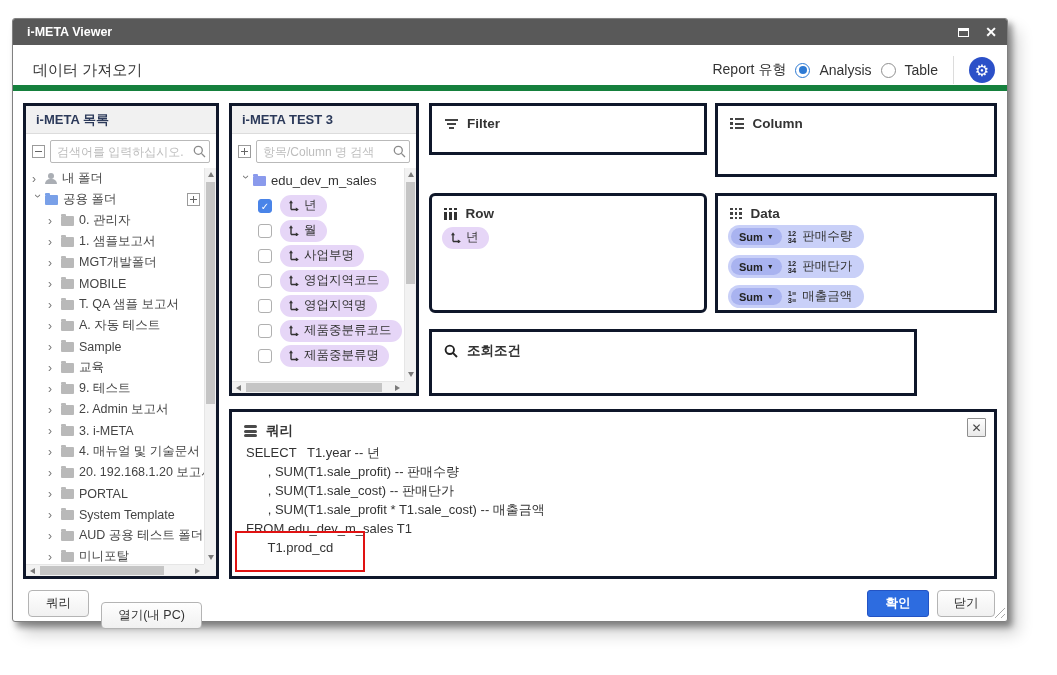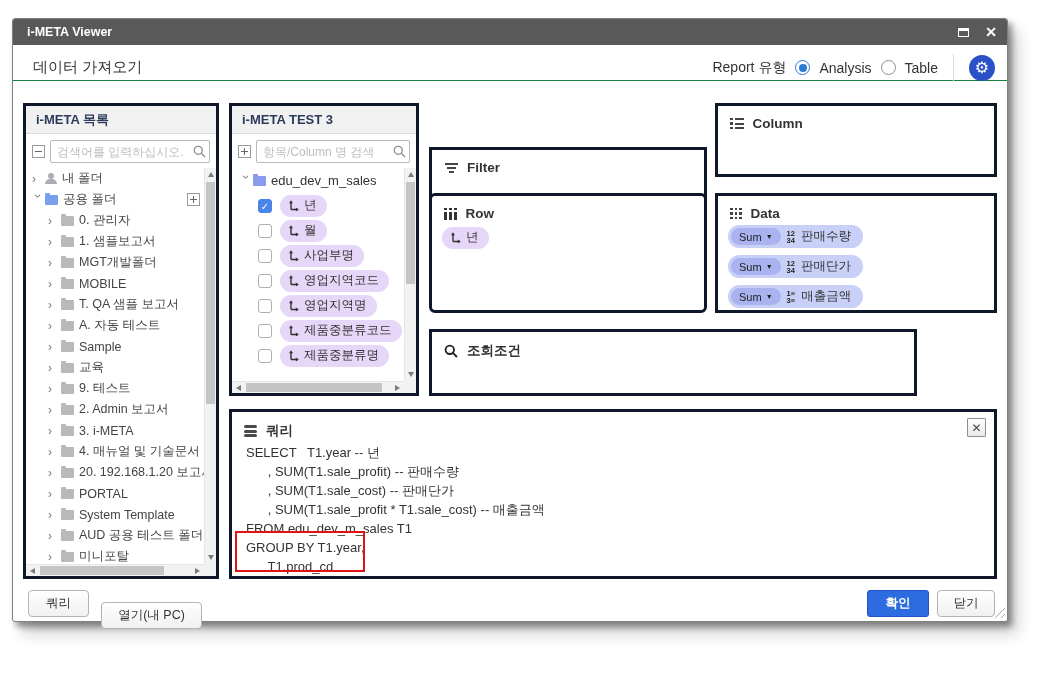--- a/index.html
+++ b/index.html
@@ -12,21 +12,21 @@
 
   
   .titlebar{position:absolute;left:0;top:0;right:0;height:26px;background:#595959;
     border-radius:2px 2px 0 0;display:flex;align-items:center;padding:0 10px 0 14px;}
   .titlebar .title{color:#fff;font-weight:bold;font-size:12.5px;flex:1;}
   .win-btn{margin-left:16px;cursor:pointer;display:flex;align-items:center;}
   .max-glyph{width:11px;height:9px;border:1px solid #fff;border-top-width:3px;background:transparent;}
   .close-glyph{color:#fff;font-size:14px;line-height:14px;font-weight:bold;}
 
   
-  .hdr-row{position:absolute;left:0;top:26px;right:0;height:36px;border-bottom:1px solid #15803d;
+  .hdr-row{position:absolute;left:0;top:26px;right:0;height:46px;border-bottom:6px solid #15803d;
     display:flex;align-items:center;padding:10px 12px 0 20px;}
   .page-title{font-size:15px;color:#333;}
   .hdr-right{margin-left:auto;display:flex;align-items:center;gap:9px;font-size:14px;color:#333;}
   .radio{width:15px;height:15px;border-radius:50%;border:1px solid #8f8f8f;background:#fff;
     display:inline-flex;align-items:center;justify-content:center;flex:none;}
   .radio.on{border-color:#2d7ad4;}
   .radio.on::after{content:"";width:8px;height:8px;border-radius:50%;background:#2d7ad4;}
   .hdr-div{width:1px;height:28px;background:#dcdcdc;margin:0 6px;}
   .gear-btn{width:26px;height:26px;border-radius:50%;background:#2b50c8;color:#fff;
     display:flex;align-items:center;justify-content:center;font-size:16px;cursor:pointer;}
@@ -94,21 +94,21 @@
   .icon-row3 i::before{content:"";width:2.5px;height:2.5px;background:#333;}
   .icon-row3 i::after{content:"";width:2.5px;height:8px;background:#333;}
   .icon-grid9{display:grid;grid-template-columns:repeat(3,2.5px);grid-auto-rows:2.5px;gap:2px;}
   .icon-grid9 i{background:#444;}
   .icon-db{display:flex;flex-direction:column;gap:1.5px;}
   .icon-db i{width:13px;height:3px;background:#4a4a4a;border-radius:2px;}
 
   .dpill{display:inline-flex;align-items:center;background:#c9d0f8;border-radius:12px;height:23px;
     padding:0 12px 0 3px;margin:0 0 7px 10px;gap:6px;cursor:grab;}
   .sum-badge{background:#a9b3f0;border-radius:10px;height:17px;padding:0 8px;font-size:11px;
-    font-weight:normal;color:#222;display:inline-flex;align-items:center;gap:4px;cursor:pointer;}
+    font-weight:bold;color:#222;display:inline-flex;align-items:center;gap:4px;cursor:pointer;}
   .sum-caret{font-size:7px;color:#222;}
   .num-icon{font-size:7.5px;line-height:7px;font-weight:bold;color:#222;text-align:left;}
   .dpill .lbl{font-size:12.5px;color:#333;}
 
   .xclose{position:absolute;top:6px;right:8px;width:19px;height:19px;border:1px solid #8e8e8e;
     background:linear-gradient(#fefefe,#e9e9e9);display:flex;align-items:center;justify-content:center;
     font-size:12px;color:#444;cursor:pointer;border-radius:1px;}
   .sql{position:absolute;top:31px;left:14px;right:14px;font-size:13px;line-height:19px;color:#333;}
   .sql div{white-space:pre;}
   .red-box{position:absolute;left:222px;top:512px;width:130px;height:41px;border:2px solid #e01212;pointer-events:none;}
@@ -377,21 +377,21 @@
         <div class="tri-down"></div>
       </div>
     <div class="hscroll">
         <div class="tri-left"></div>
         <div class="hthumb" style="left:14px;right:22px;"></div>
         <div class="tri-right"></div>
       </div>
     <div class="sb-corner"></div>
   </div>
 
-  <div class="panel" style="left:416px;top:84px;width:278px;height:79px;margin-top:44px;">
+  <div class="panel" style="left:416px;top:84px;width:278px;height:52px;">
     <div class="box-hdr">
         <span class="icon-filter">
           <i style="width:13px;"></i>
           <i style="width:9px;"></i>
           <i style="width:5px;"></i>
         </span>
         <span>Filter</span>
       </div>
   </div>
 
@@ -500,21 +500,20 @@
       </div>
     <span class="xclose">
         <span>✕</span>
       </span>
     <div class="sql">
       <div>SELECT   T1.year -- 년</div>
       <div>      , SUM(T1.sale_profit) -- 판매수량</div>
       <div>      , SUM(T1.sale_cost) -- 판매단가</div>
       <div>      , SUM(T1.sale_profit * T1.sale_cost) -- 매출금액</div>
       <div>FROM edu_dev_m_sales T1</div>
-      <div>GROUP BY T1.year,</div>
       <div>      T1.prod_cd</div>
     </div>
   </div>
 
   <div class="red-box"></div>
 
   <div class="btn" style="left:15px;width:61px;">
       <span>쿼리</span>
     </div>
   <div class="btn" style="left:88px;width:101px;margin-top:12px;">

